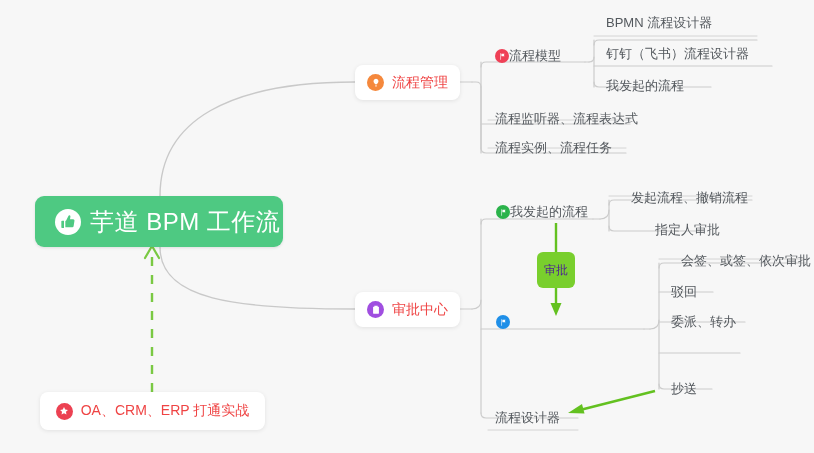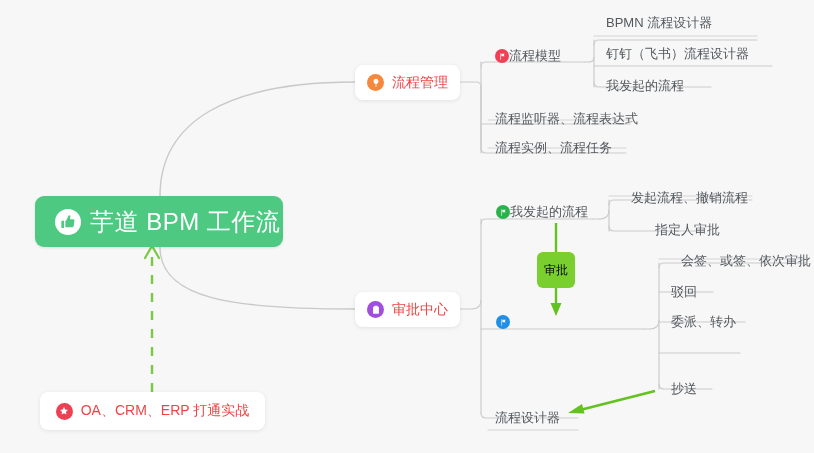--- a/index.html
+++ b/index.html
@@ -43,21 +43,21 @@
     color:#555a5f;
     padding:0 6px 0 7px;
     color:#54595e;
   }
   .node-text .lbl{}
   .node-text.noicon .lbl{margin-left:0;text-align:right;}
 
   .node-tag{
     background:#7ed321;
     background:#79cf2d;
-    color:#000000;
+    color:#4c1d95;
     border-radius:6px;
     font-size:12px;
     padding:4px 9px;
     justify-content:center;
   }
 
   
   .ic{flex:0 0 auto;display:inline-flex;align-items:center;justify-content:center;border-radius:50%;}
   .ic svg{display:block;}
   .ic-lg{width:26px;height:26px;background:#ffffff;}

